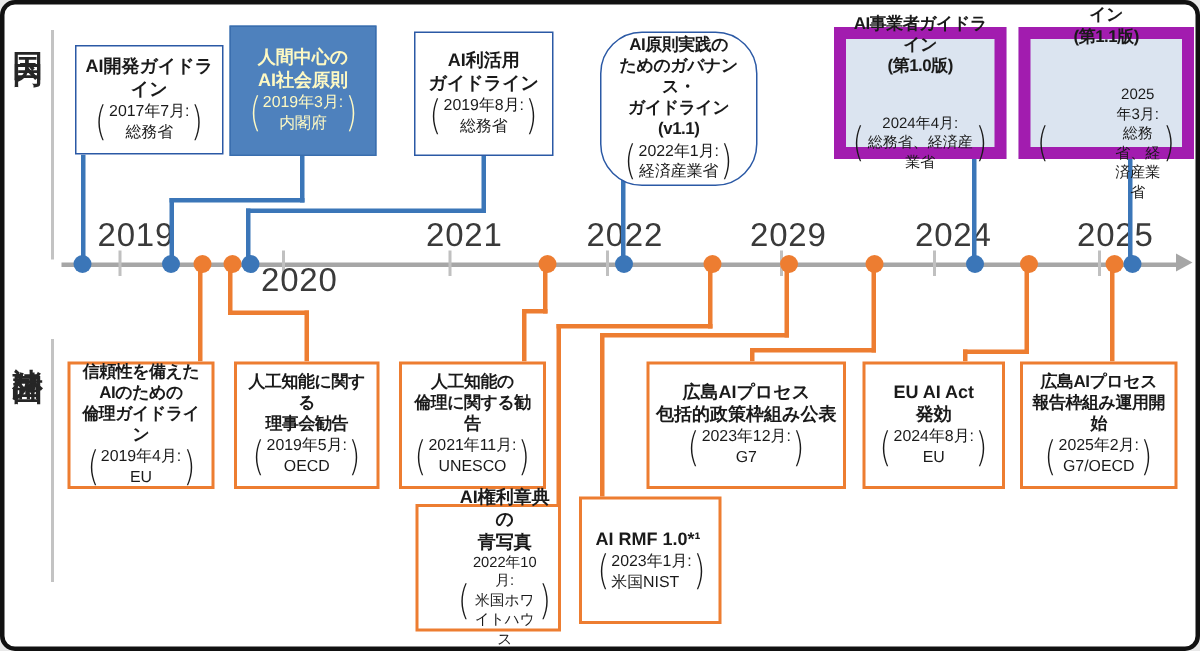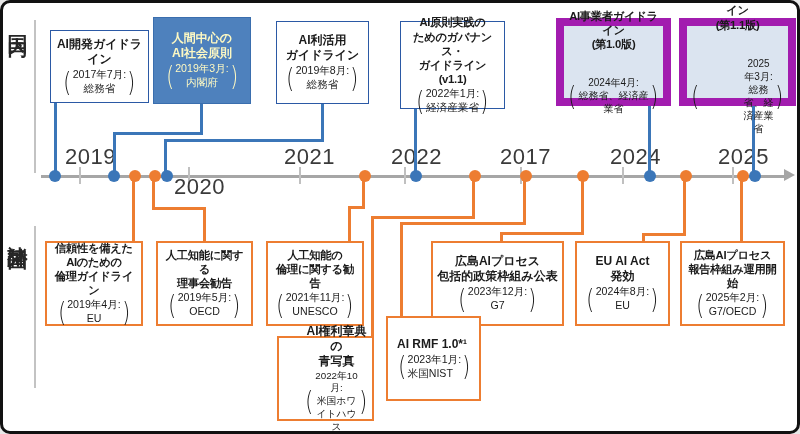--- a/index.html
+++ b/index.html
@@ -65,21 +65,21 @@
   <div class="tick" style="left:296px;"></div>
   <div class="tick" style="left:401px;"></div>
   <div class="tick" style="left:517px;"></div>
   <div class="tick" style="left:619px;"></div>
   <div class="tick" style="left:729px;"></div>
 
   <div class="year" style="left:49px;">2019</div>
   <div class="year" style="left:158px;margin-top:30px;">2020</div>
   <div class="year" style="left:268px;">2021</div>
   <div class="year" style="left:375px;">2022</div>
-  <div class="year" style="left:484px;">2017</div>
+  <div class="year" style="left:484px;">2029</div>
   <div class="year" style="left:594px;">2024</div>
   <div class="year" style="left:702px;">2025</div>
 
   <div>
     <div class="seg blue" style="left:51px;top:100px;width:3px;height:73px;"></div>
   </div>
   <div>
     <div class="seg blue" style="left:197px;top:101px;width:3px;height:31px;"></div>
     <div class="seg blue" style="left:110px;top:129px;width:90px;height:3px;"></div>
     <div class="seg blue" style="left:110px;top:129px;width:3px;height:46px;"></div>
@@ -182,21 +182,21 @@
     <div class="paren-row">
       <span class="paren">(</span>
       <span class="ptext">
           <span class="pline">2019年8月:</span>
           <span class="pline">総務省</span>
         </span>
       <span class="paren">)</span>
     </div>
   </div>
 
-  <div class="ebox blue-border" style="left:397px;top:18px;width:105px;height:88px;">
+  <div class="ebox blue-border" style="left:397px;top:18px;width:105px;height:103px;border-radius:28px;">
     <div class="btitle small">AI原則実践の
 ためのガバナンス・
 ガイドライン (v1.1)</div>
     <div class="paren-row">
       <span class="paren">(</span>
       <span class="ptext">
           <span class="pline">2022年1月:</span>
           <span class="pline">経済産業省</span>
         </span>
       <span class="paren">)</span>
@@ -314,21 +314,21 @@
     <div class="paren-row">
       <span class="paren">(</span>
       <span class="ptext" style="font-size:9.8px;">
           <span class="pline">2022年10月:</span>
           <span class="pline">米国ホワイトハウス</span>
         </span>
       <span class="paren">)</span>
     </div>
   </div>
 
-  <div class="ebox orange-border left-align" style="left:383px;top:313px;width:95px;height:85px;">
+  <div class="ebox orange-border left-align" style="left:383px;top:328px;width:95px;height:85px;">
     <div class="btitle">AI RMF 1.0*¹</div>
     <div class="paren-row">
       <span class="paren">(</span>
       <span class="ptext">
           <span class="pline">2023年1月:</span>
           <span class="pline">米国NIST</span>
         </span>
       <span class="paren">)</span>
     </div>
   </div>

